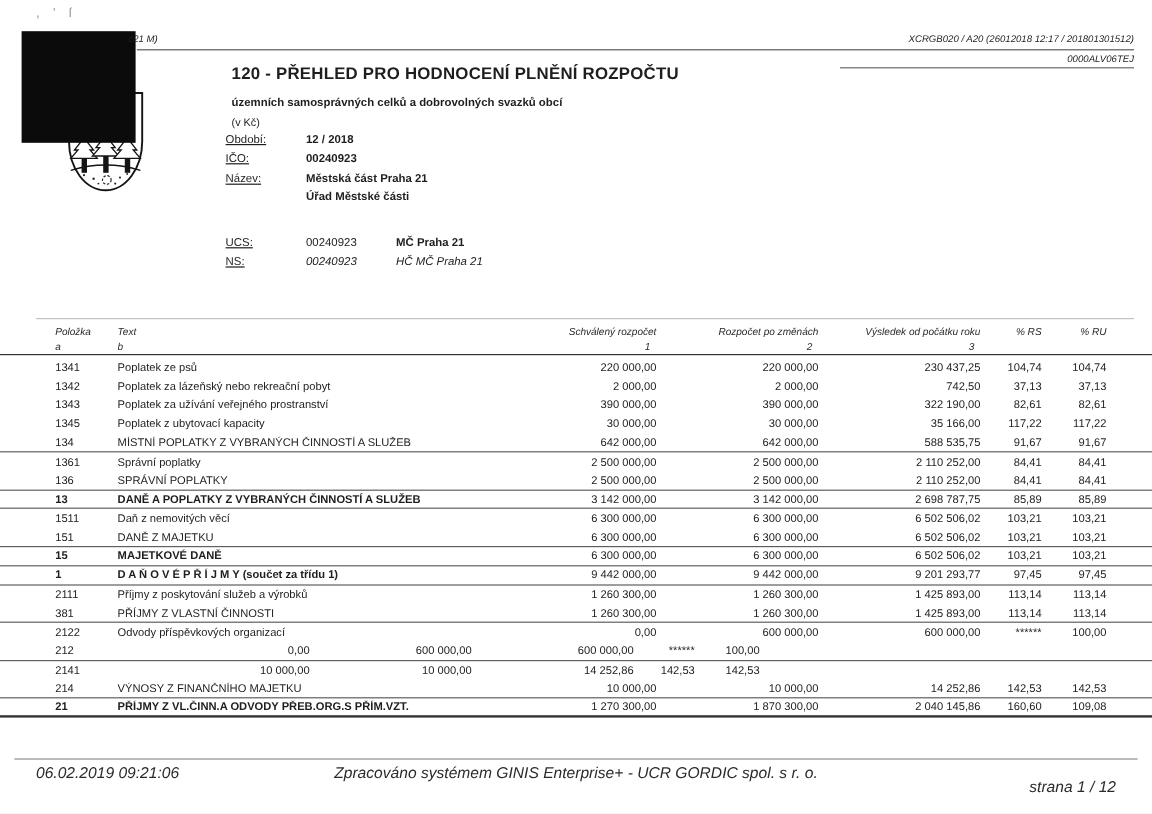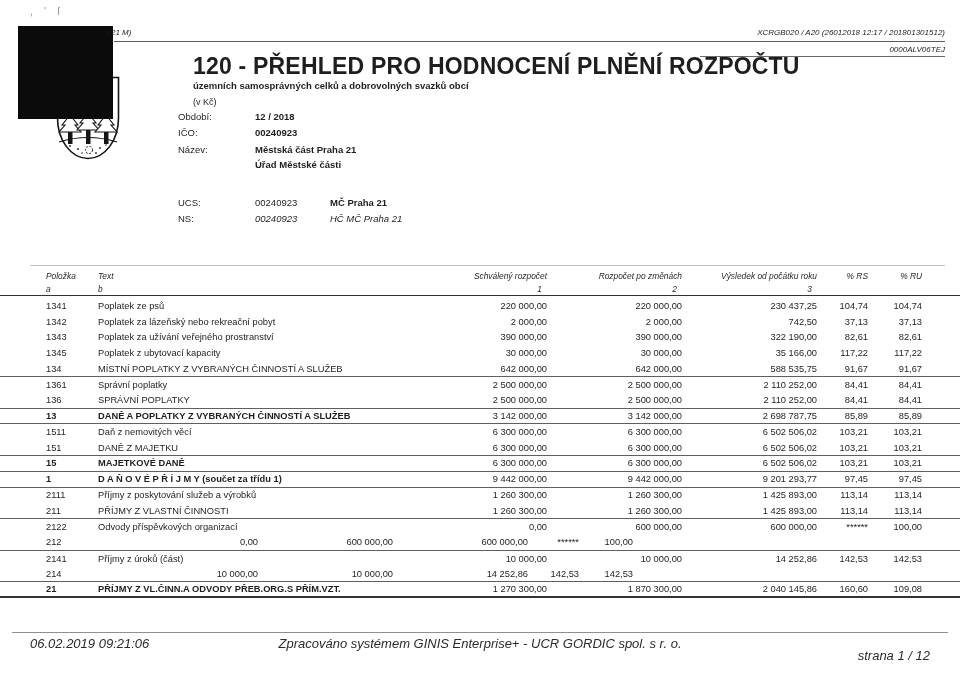--- a/index.html
+++ b/index.html
@@ -14,25 +14,25 @@
   .b { font-weight:bold; }
   .marks { left:30px; top:5px; font-size:11px; color:#9a9a9a; letter-spacing:4px; }
   .redaction { left:18px; top:26px; width:95px; height:93px; background:#0b0b0b; }
   .emblem { left:56px; top:76px; }
   .corner-ref { left:107px; top:28px; font-size:8px; }
   .sys-ref { right:15px; top:28px; font-size:8px; }
   .rule1 { top:41px; left:114px; right:15px; border-top:1px solid #5a5a5a; }
   .doc-code { right:15px; top:45px; font-size:8px; }
   .rule2 { top:56px; left:700px; right:15px; border-top:1px solid #6a6a6a; }
 
-  .doc-title { left:193px; top:53px; font-size:23px; font-weight:bold; letter-spacing:.2px; }
+  .doc-title { left:193px; top:53px; font-size:14px; font-weight:bold; letter-spacing:.2px; }
   .doc-sub { left:193px; top:80px; font-size:9.5px; font-weight:bold; }
   .doc-vkc { left:193px; top:97px; font-size:9px; }
   .frow { font-size:9.5px; }
-  .flabel { left:178px; }
+  .flabel { left:188px;text-decoration:underline; }
   .fvalue { left:255px; }
   .fname { left:330px; }
 
   .section-title { left:30px; top:245px; font-size:13.5px; font-weight:bold;
     border-bottom:1.5px solid #222; padding-bottom:1px; }
   .section-rule { top:265px; left:30px; right:15px; border-top:1px solid #c2c2c2; }
 
   .budget-table { position:absolute; top:269px; left:0; width:960px; font-size:9.3px; }
   .trow { display:flex; align-items:center; padding-left:46px; padding-right:38px;
     height:15.8px; white-space:nowrap; }
@@ -253,21 +253,21 @@
         <div class="trow">
       <div class="c-code">2111</div>
       <div class="c-text">Příjmy z poskytování služeb a výrobků</div>
       <div class="c-rs">1 260 300,00</div>
       <div class="c-ru">1 260 300,00</div>
       <div class="c-res">1 425 893,00</div>
       <div class="c-prs">113,14</div>
       <div class="c-pru">113,14</div>
     </div>
         <div class="trow sep">
-      <div class="c-code">211</div>
+      <div class="c-code">381</div>
       <div class="c-text">PŘÍJMY Z VLASTNÍ ČINNOSTI</div>
       <div class="c-rs">1 260 300,00</div>
       <div class="c-ru">1 260 300,00</div>
       <div class="c-res">1 425 893,00</div>
       <div class="c-prs">113,14</div>
       <div class="c-pru">113,14</div>
     </div>
         <div class="trow">
       <div class="c-code">2122</div>
       <div class="c-text">Odvody příspěvkových organizací</div>
@@ -280,29 +280,29 @@
         <div class="trow sep">
       <div class="c-code">212</div>
       <div class="c-rs">0,00</div>
       <div class="c-ru">600 000,00</div>
       <div class="c-res">600 000,00</div>
       <div class="c-prs">******</div>
       <div class="c-pru">100,00</div>
     </div>
         <div class="trow">
       <div class="c-code">2141</div>
-      <div class="c-text">Příjmy z úroků (část)</div>
       <div class="c-rs">10 000,00</div>
       <div class="c-ru">10 000,00</div>
       <div class="c-res">14 252,86</div>
       <div class="c-prs">142,53</div>
       <div class="c-pru">142,53</div>
     </div>
         <div class="trow sep">
       <div class="c-code">214</div>
+      <div class="c-text">VÝNOSY Z FINANČNÍHO MAJETKU</div>
       <div class="c-rs">10 000,00</div>
       <div class="c-ru">10 000,00</div>
       <div class="c-res">14 252,86</div>
       <div class="c-prs">142,53</div>
       <div class="c-pru">142,53</div>
     </div>
         <div class="trow bold thick">
       <div class="c-code">21</div>
       <div class="c-text">PŘÍJMY Z VL.ČINN.A ODVODY PŘEB.ORG.S PŘÍM.VZT.</div>
       <div class="c-rs">1 270 300,00</div>

